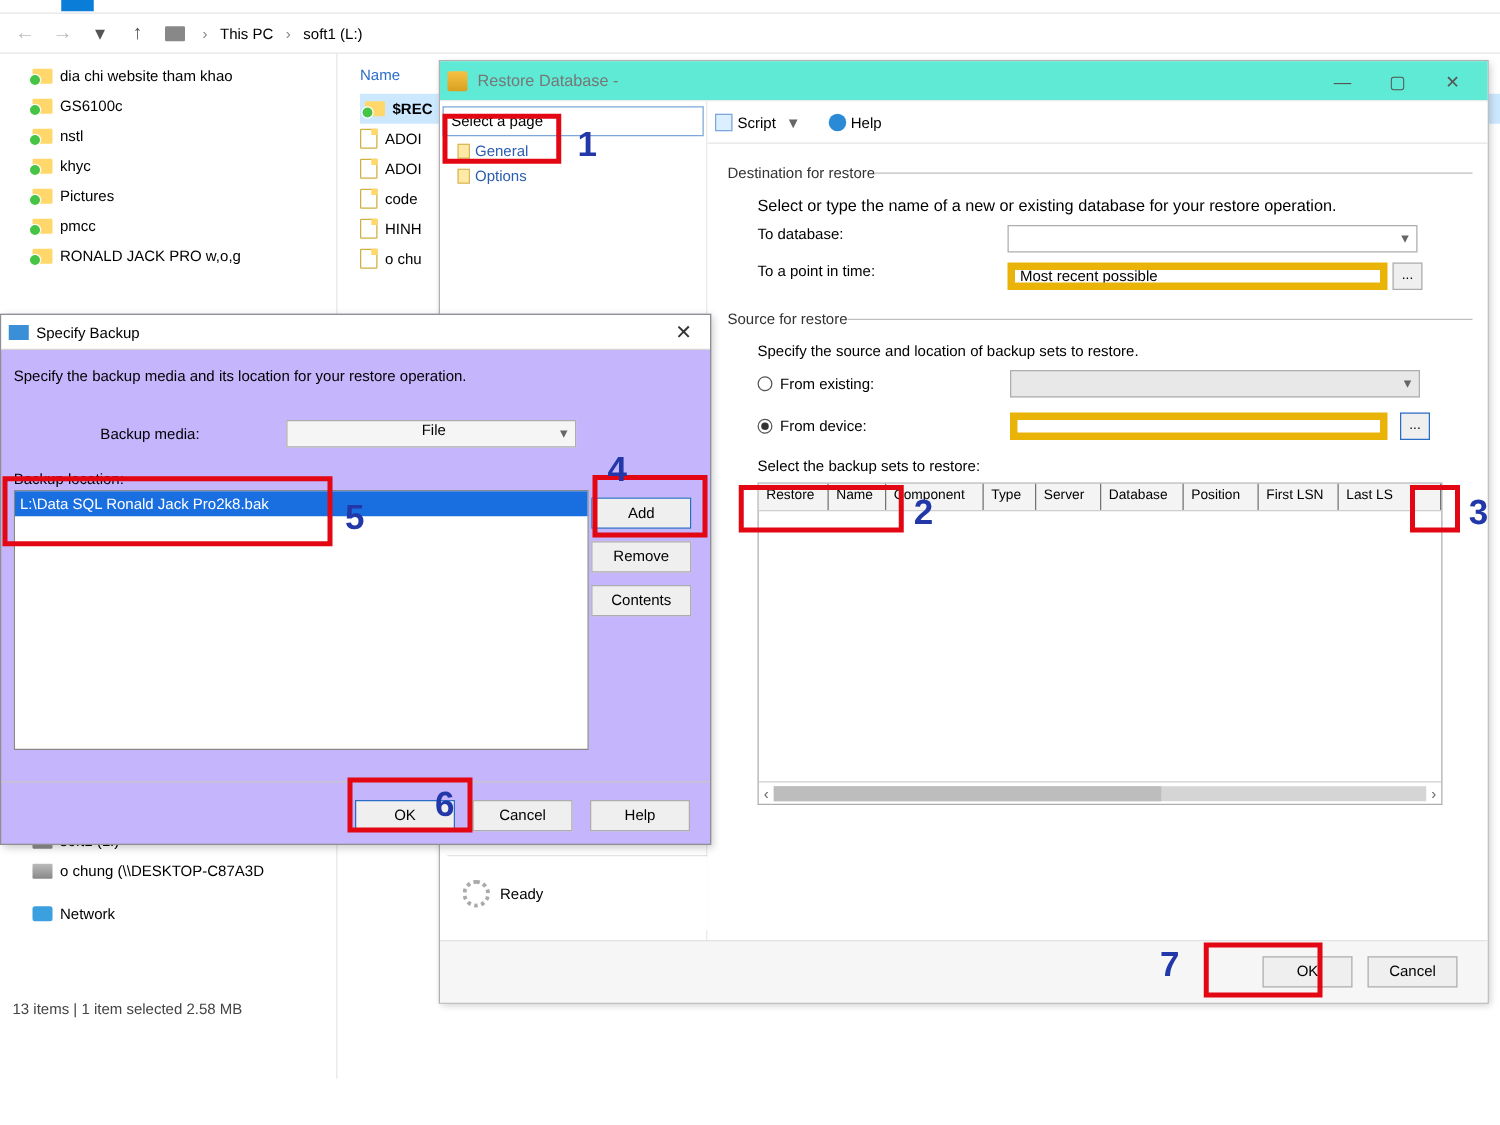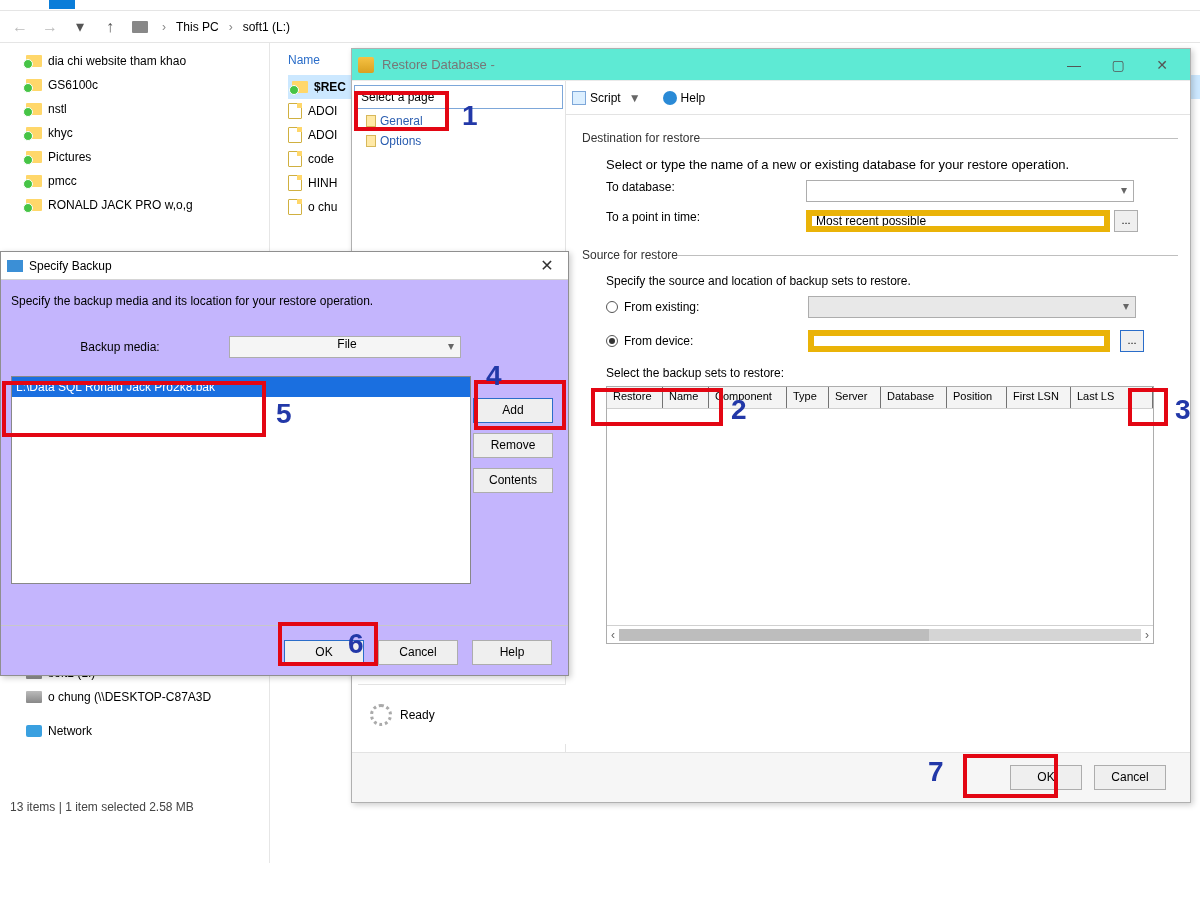--- a/index.html
+++ b/index.html
@@ -302,20 +302,21 @@
     <span class="si"></span>
     <span>Specify Backup</span>
     <span class="spec-close">✕</span>
   </div>
   <div class="spec-body">
     <div class="desc">Specify the backup media and its location for your restore operation.</div>
     <div class="media-row">
       <div class="ml">Backup media:</div>
       <div class="sel"><span>File</span></div>
     </div>
+    <div class="loc-label">Backup location:</div>
     <div class="loc-list">
       <div class="sel-item">L:\Data SQL Ronald Jack Pro2k8.bak</div>
     </div>
   </div>
   <div class="side-btns">
     <div class="btn add">Add</div>
     <div class="btn">Remove</div>
     <div class="btn">Contents</div>
   </div>
   <div class="spec-foot">

